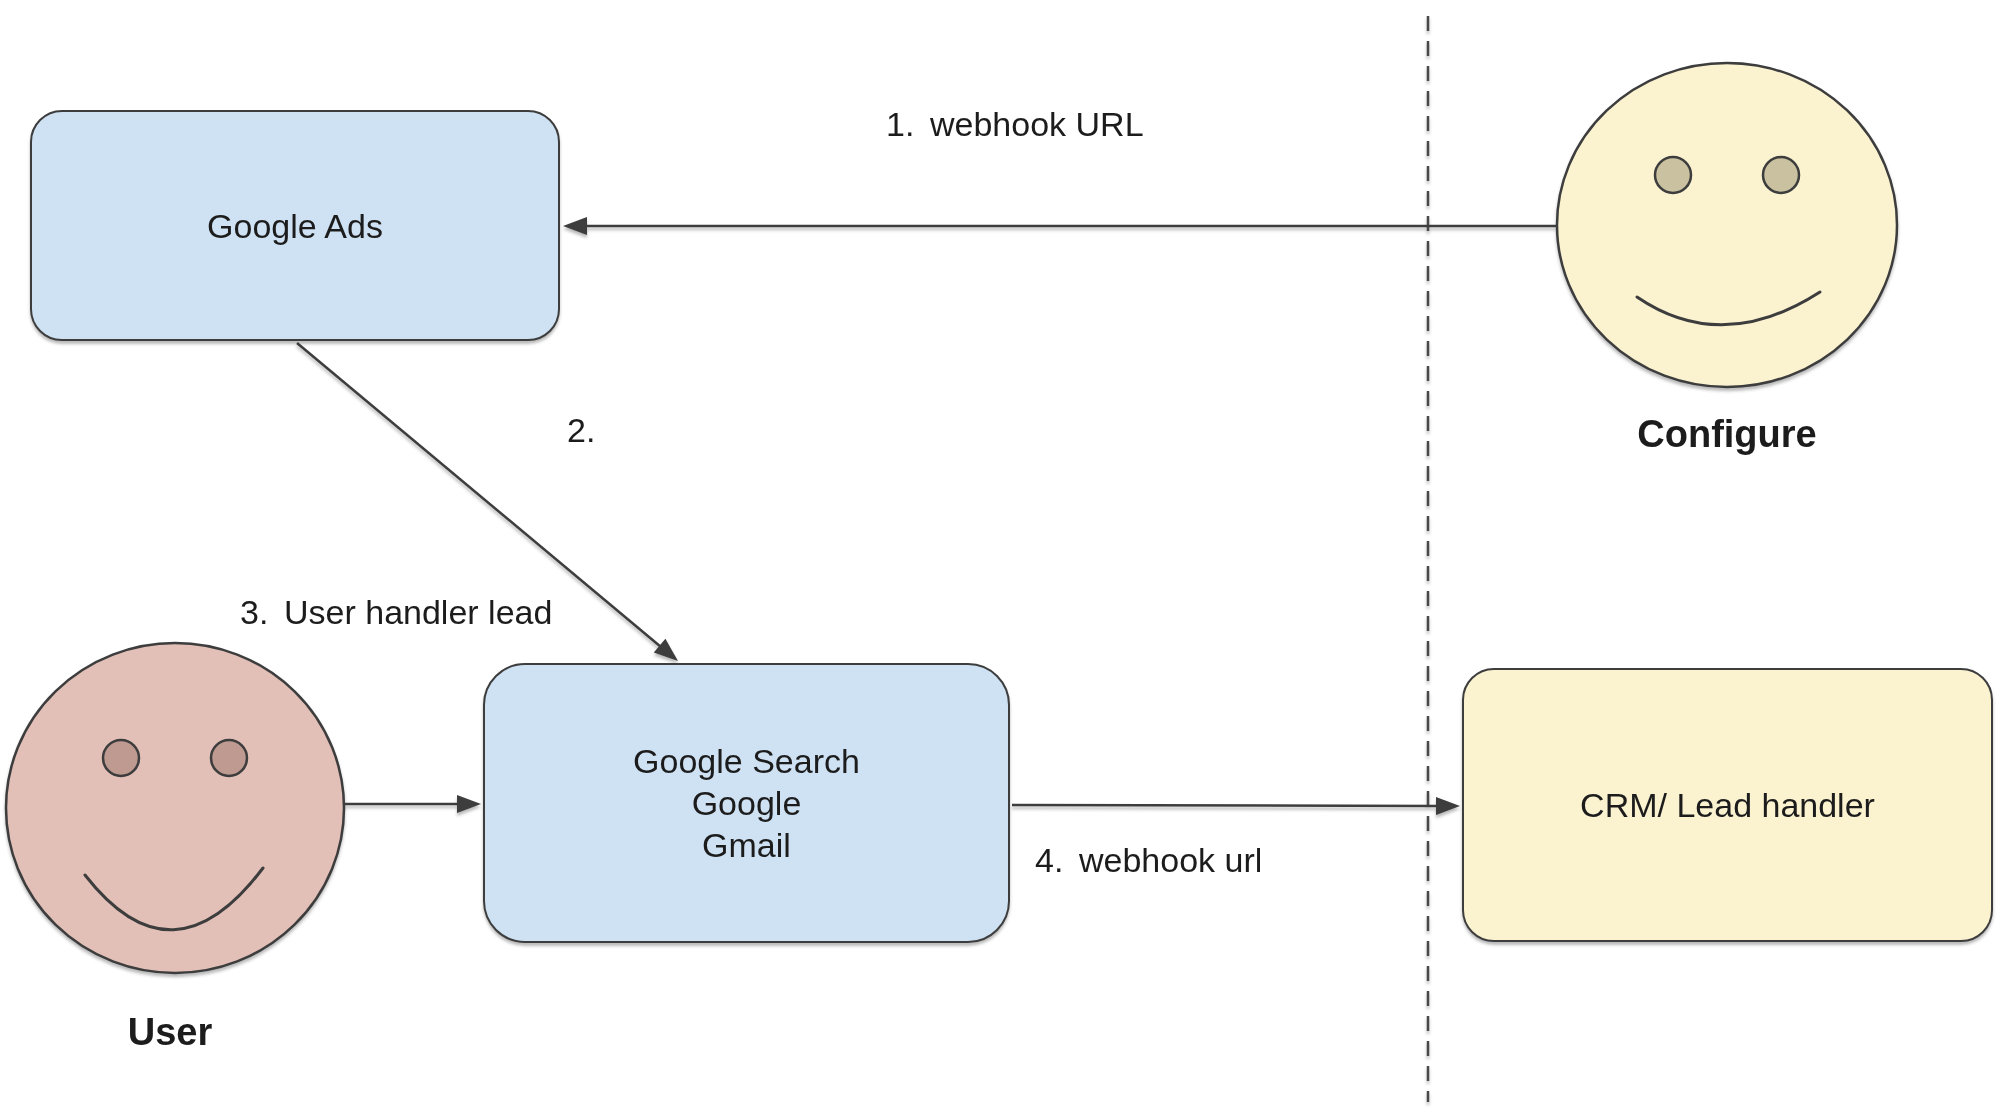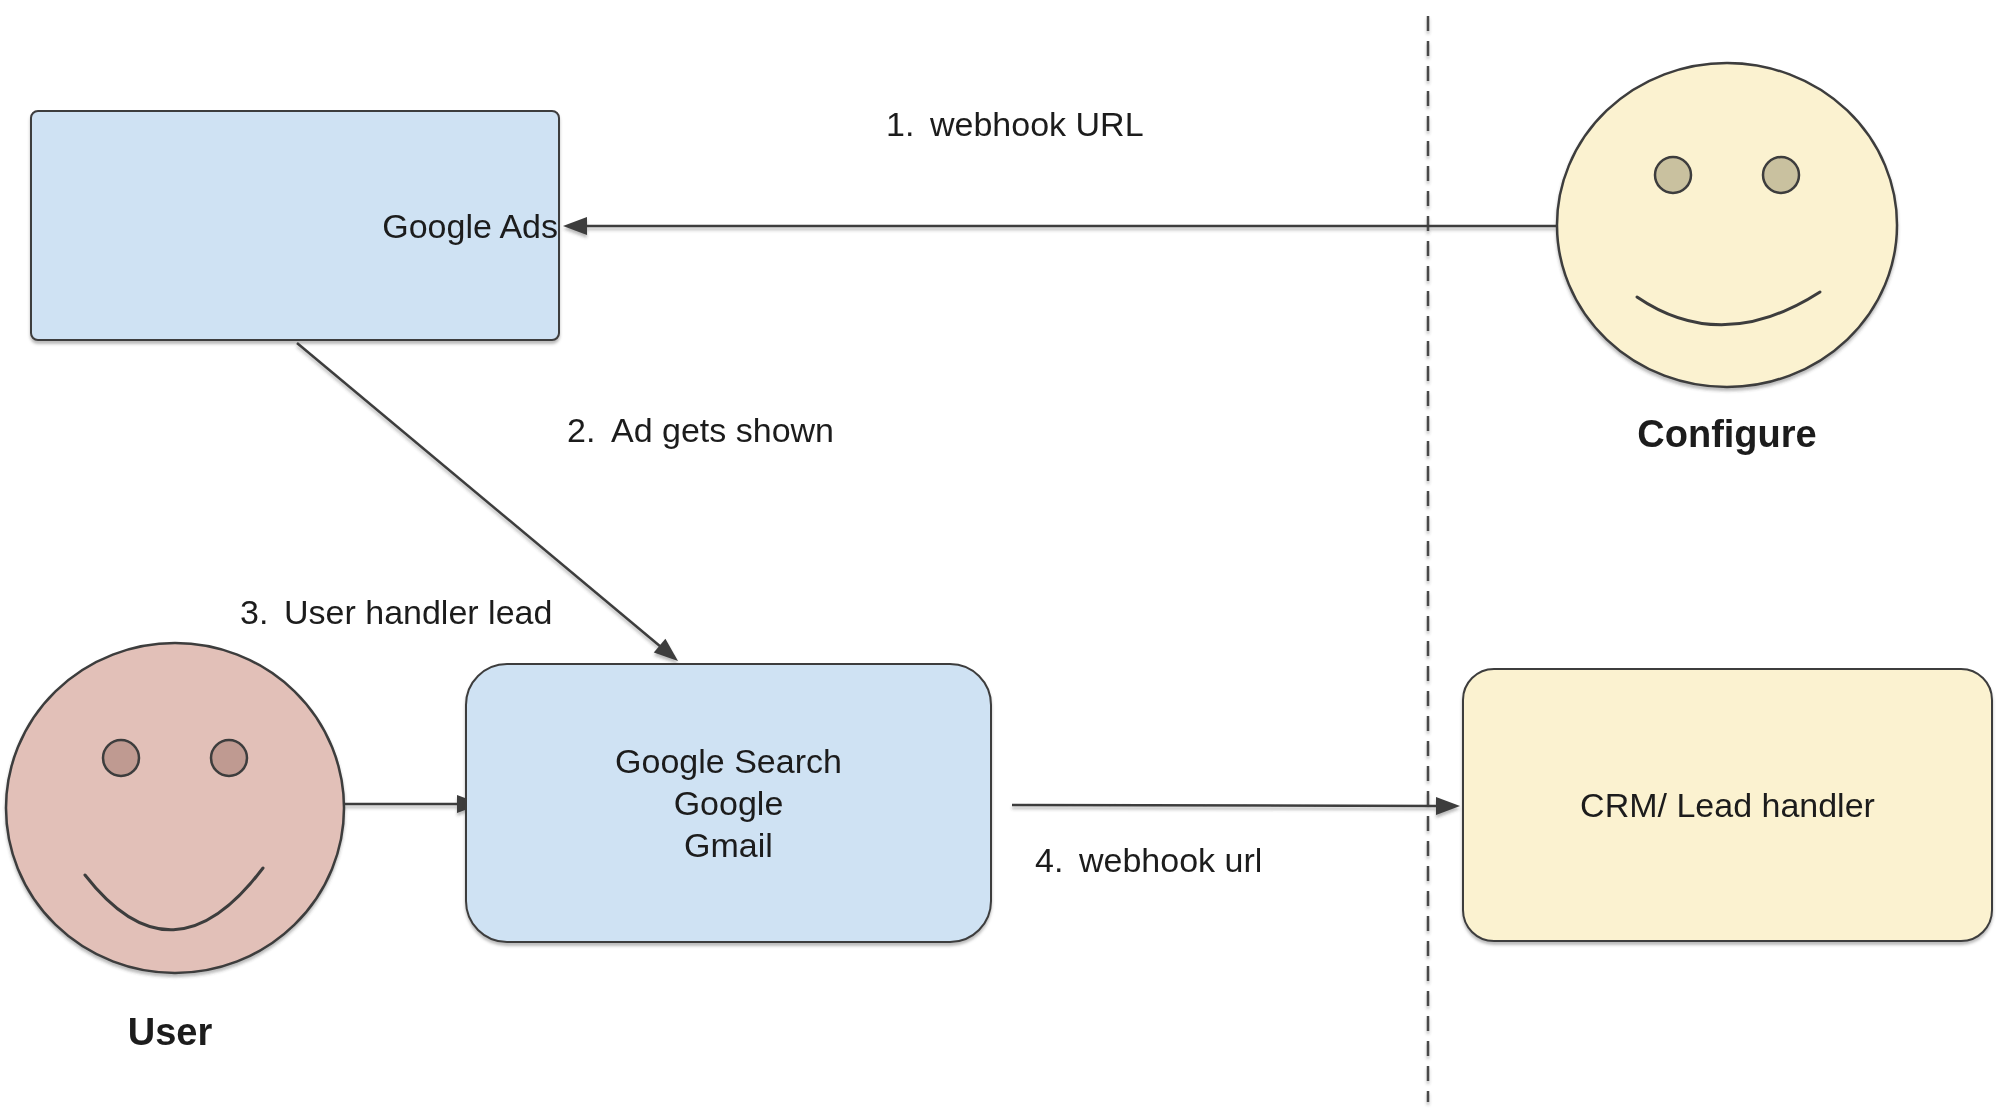--- a/index.html
+++ b/index.html
@@ -28,22 +28,22 @@
   .node{
     position:absolute;
     display:flex;flex-direction:column;align-items:center;justify-content:center;
     border:2.5px solid var(--stroke,#3d3d3d);
     box-shadow:0 3px 3px rgba(60,60,60,0.35);
     font-size:34px;line-height:42px;text-align:center;
     box-sizing:border-box;
   }
   .node.blue{background:var(--node-blue-fill,#cfe2f3);}
   .node.yellow{background:var(--node-yellow-fill,#fbf2d0);}
-  .box-google-ads{left:30px;top:110px;width:530px;height:231px;border-radius:8px;align-items:flex-end;}
-  .box-surfaces{left:465px;top:663px;width:527px;height:280px;border-radius:42px;}
+  .box-google-ads{left:30px;top:110px;width:530px;height:231px;border-radius:32px;}
+  .box-surfaces{left:483px;top:663px;width:527px;height:280px;border-radius:42px;}
   .box-crm{left:1462px;top:668px;width:531px;height:274px;border-radius:32px;}
 
   
   .step{
     position:absolute;
     display:grid;grid-template-columns:44px auto;
     font-size:34px;line-height:45px;white-space:nowrap;
   }
   .step-1{left:886px;top:102px;}
   .step-2{left:567px;top:408px;}
@@ -126,21 +126,20 @@
 
   <div class="step step-1">
     <span>1.</span>
     <span>
       <div>webhook URL</div>
     </span>
   </div>
 
   <div class="step step-2">
     <span>2.</span>
-    <span>Ad gets shown</span>
   </div>
 
   <div class="step step-3">
     <span>3.</span>
     <span>User handler lead</span>
   </div>
 
   <div class="step step-4">
     <span>4.</span>
     <span>

